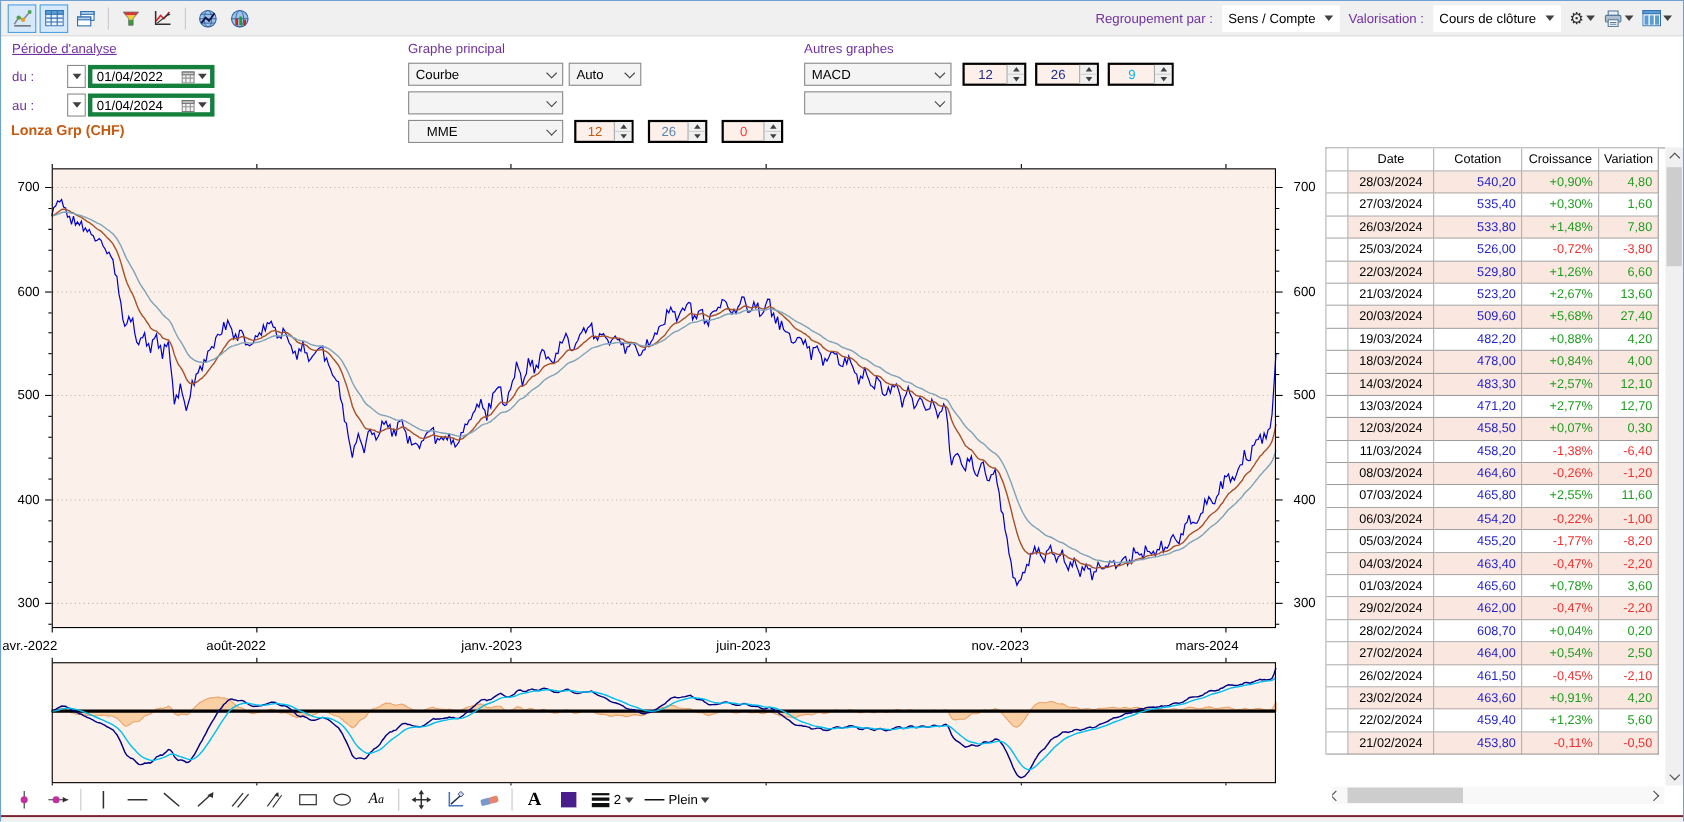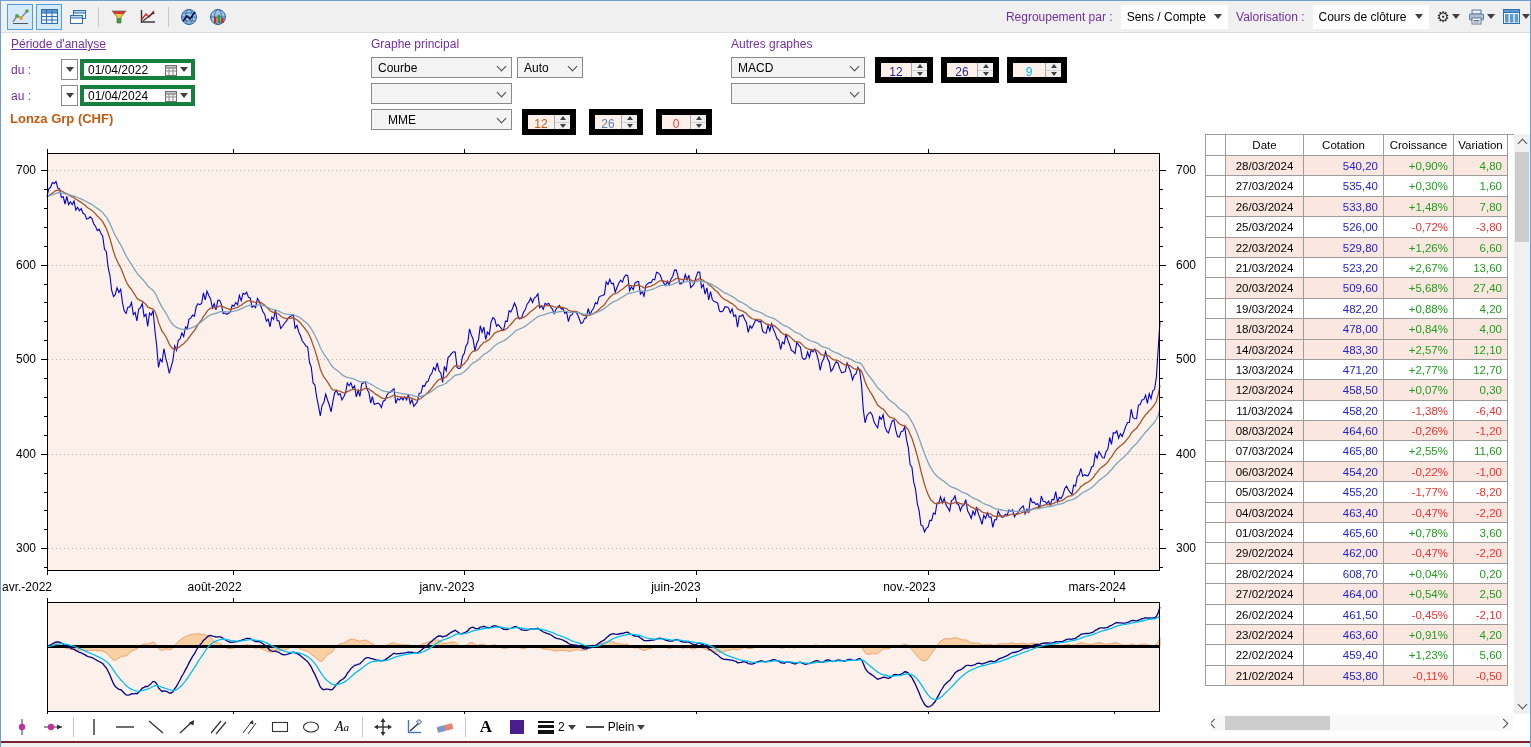--- a/index.html
+++ b/index.html
@@ -9,40 +9,40 @@
   .window:before{content:"";position:absolute;left:0;top:0;bottom:0;width:1px;background:#6fa0d0;z-index:50;}
   .window:after{content:"";position:absolute;right:0;top:0;bottom:0;width:1px;background:#6fa0d0;z-index:50;}
 
   
   .toolbar{position:absolute;left:1px;top:0;right:1px;height:31px;background:#f0f0f0;
            border-bottom:1px solid #dcdcdc;display:flex;align-items:center;z-index:5;}
   .tb-left{display:flex;align-items:center;gap:3px;padding-left:6px;}
   .tb-btn{width:24px;height:24px;display:flex;align-items:center;justify-content:center;border:1px solid transparent;}
   .tb-btn.sel{background:#d6e9fa;border:1px solid #4ea0e0;}
   .tb-sep{width:1px;height:20px;background:#c8c8c8;margin:0 4px;}
-  .tb-right{margin-left:auto;display:flex;align-items:center;gap:8px;}
+  .tb-right{margin-left:auto;display:flex;align-items:center;gap:8px;padding-right:10px;}
   .plabel{color:#7030a0;}
   .flatcombo{display:flex;align-items:center;gap:8px;background:#fff;padding:2px 6px;height:20px;}
   .tri{width:0;height:0;border-left:4px solid transparent;border-right:4px solid transparent;border-top:5px solid #404040;}
   .chev{width:6px;height:6px;border-right:1.4px solid #484848;border-bottom:1.4px solid #484848;transform:rotate(45deg);margin-top:-3px;}
 
   
   .controls{position:absolute;left:1px;top:32px;right:1px;height:100px;background:#fff;z-index:4;}
   .lnk{position:absolute;left:10px;top:4px;color:#7030a0;text-decoration:underline;}
   .sect{position:absolute;color:#7030a0;}
   .flabel{position:absolute;color:#7030a0;}
   .combo{position:absolute;height:21px;background:#f4f4f4;border:1px solid #8a8a8a;box-sizing:border-box;
          display:flex;align-items:center;justify-content:space-between;padding:0 6px;}
   .combo .cval{color:#000;}
   .ddbtn{position:absolute;width:17px;height:21px;background:#fff;border:1px solid #8a8a8a;box-sizing:border-box;
          display:flex;align-items:center;justify-content:center;}
   .datefield{position:absolute;width:115px;height:21px;background:#fff;border:4px solid #15803d;box-sizing:border-box;
              display:flex;align-items:center;padding-left:4px;}
   .datefield .dval{flex:1;}
-  .spin{position:absolute;height:26px;background:#fdf0ea;border:6px solid #000000;box-sizing:border-box;display:flex;}
+  .spin{position:absolute;height:21px;background:#fdf0ea;border:2px solid #000000;box-sizing:border-box;display:flex;}
   .spin .sv{flex:1;text-align:center;line-height:19px;}
   .spinbtns{width:15px;border-left:1px solid #ababab;display:flex;flex-direction:column;background:#f0f0f0;}
   .spinbtns div{flex:1;display:flex;align-items:center;justify-content:center;border-bottom:1px solid #d0d0d0;}
   .spinbtns div:last-child{border-bottom:none;}
   .sup{width:0;height:0;border-left:3.5px solid transparent;border-right:3.5px solid transparent;border-bottom:4px solid #404040;}
   .sdn{width:0;height:0;border-left:3.5px solid transparent;border-right:3.5px solid transparent;border-top:4px solid #404040;}
   .v-or{color:#c55a11;} .v-sl{color:#5b84b1;} .v-rd{color:#f04040;} .v-nv{color:#1f2d8a;} .v-cy{color:#00b4e8;}
 
   .charttitle{position:absolute;left:10px;top:110px;font-size:13px;font-weight:bold;color:#c55a11;z-index:4;}
 

